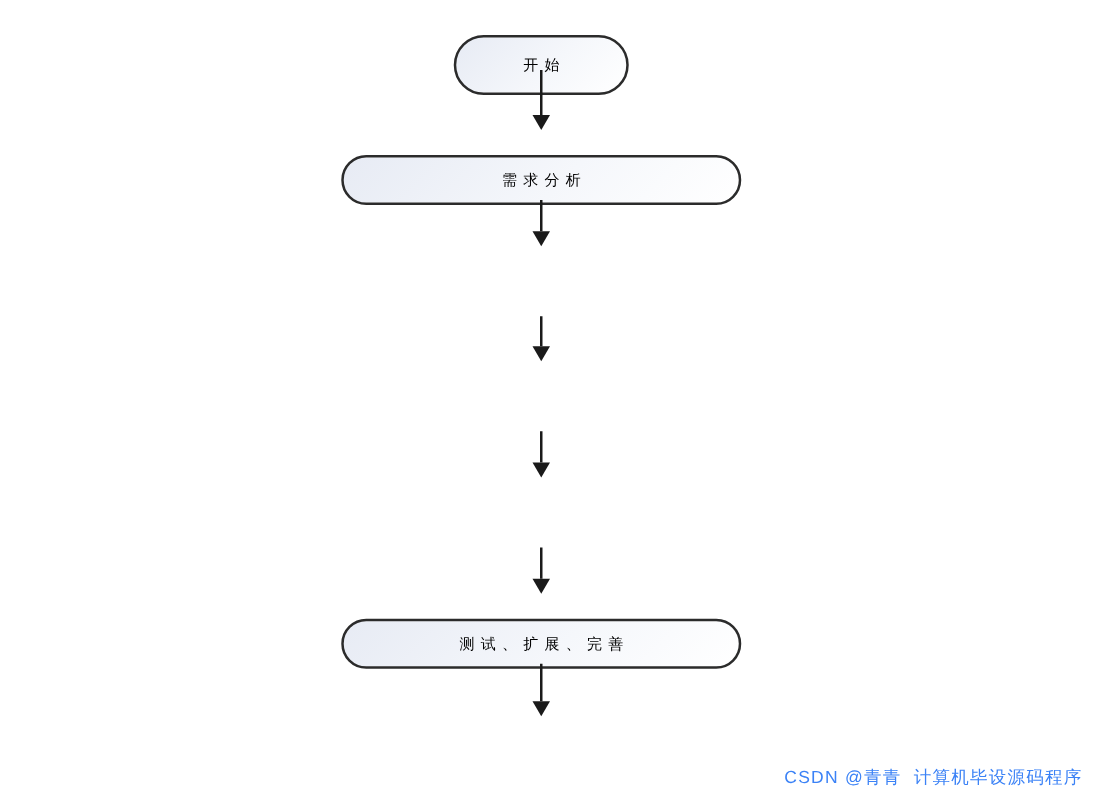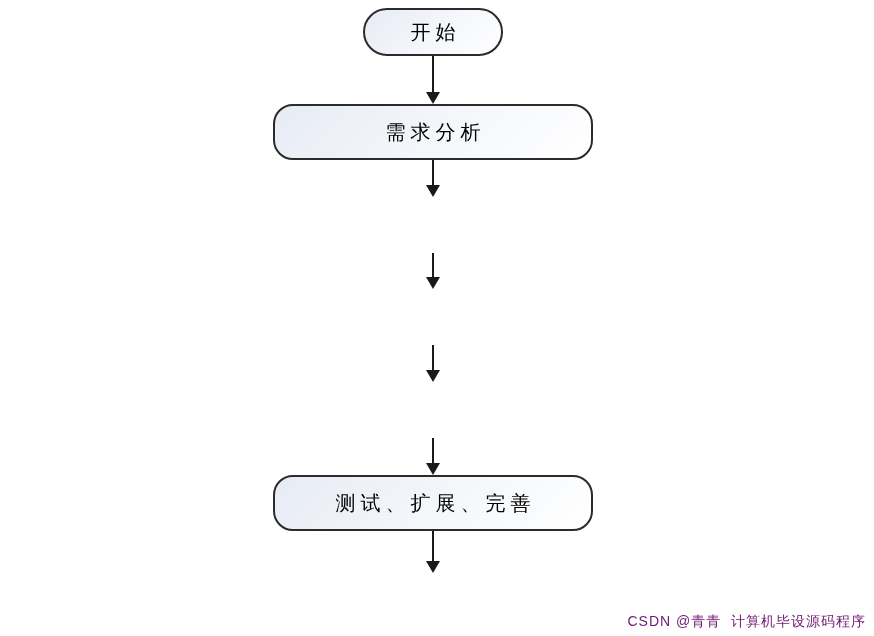--- a/index.html
+++ b/index.html
@@ -17,34 +17,35 @@
   }
   .node {
     position: absolute;
     display: flex;
     align-items: center;
     justify-content: center;
     box-sizing: border-box;
     border: 2px solid #2b2b2b;
     background: linear-gradient(135deg, #e7ebf4 0%, #f5f7fb 55%, #ffffff 100%);
     color: #000000;
-    font-size: 20px;
+    font-size: 12px;
     letter-spacing: 5px;
     text-indent: 5px; 
     white-space: nowrap;
+    margin-top: 20px;
   }
   .stadium {
     left: 363px;
     width: 140px;
     border-radius: 26px;
   }
   .process {
     left: 273px;
     width: 320px;
-    height: 56px;
+    height: 40px;
     border-radius: 20px;
   }
   .node-start { top: 8px;  height: 48px; }
   .node-end   { top: 573px; height: 57px; }
   .b1 { top: 104px; }
   .b2 { top: 197px; }
   .b3 { top: 289px; }
   .b4 { top: 382px; }
   .b5 { top: 475px; }
 
@@ -82,21 +83,21 @@
   .a4 .line { height: 25px; }
   .a5 .line { height: 25px; }
   .a6 .line { height: 30px; }
 
   .watermark {
     position: absolute;
     right: 8px;
     bottom: 5px;
     font-size: 14px;
     letter-spacing: 1px;
-    color: #701a75;
+    color: #3b82f6;
     white-space: pre;
   }
 </style>
 </head>
 <body>
 
 <div class="canvas">
 
   <div class="node stadium node-start">开始</div>
 

